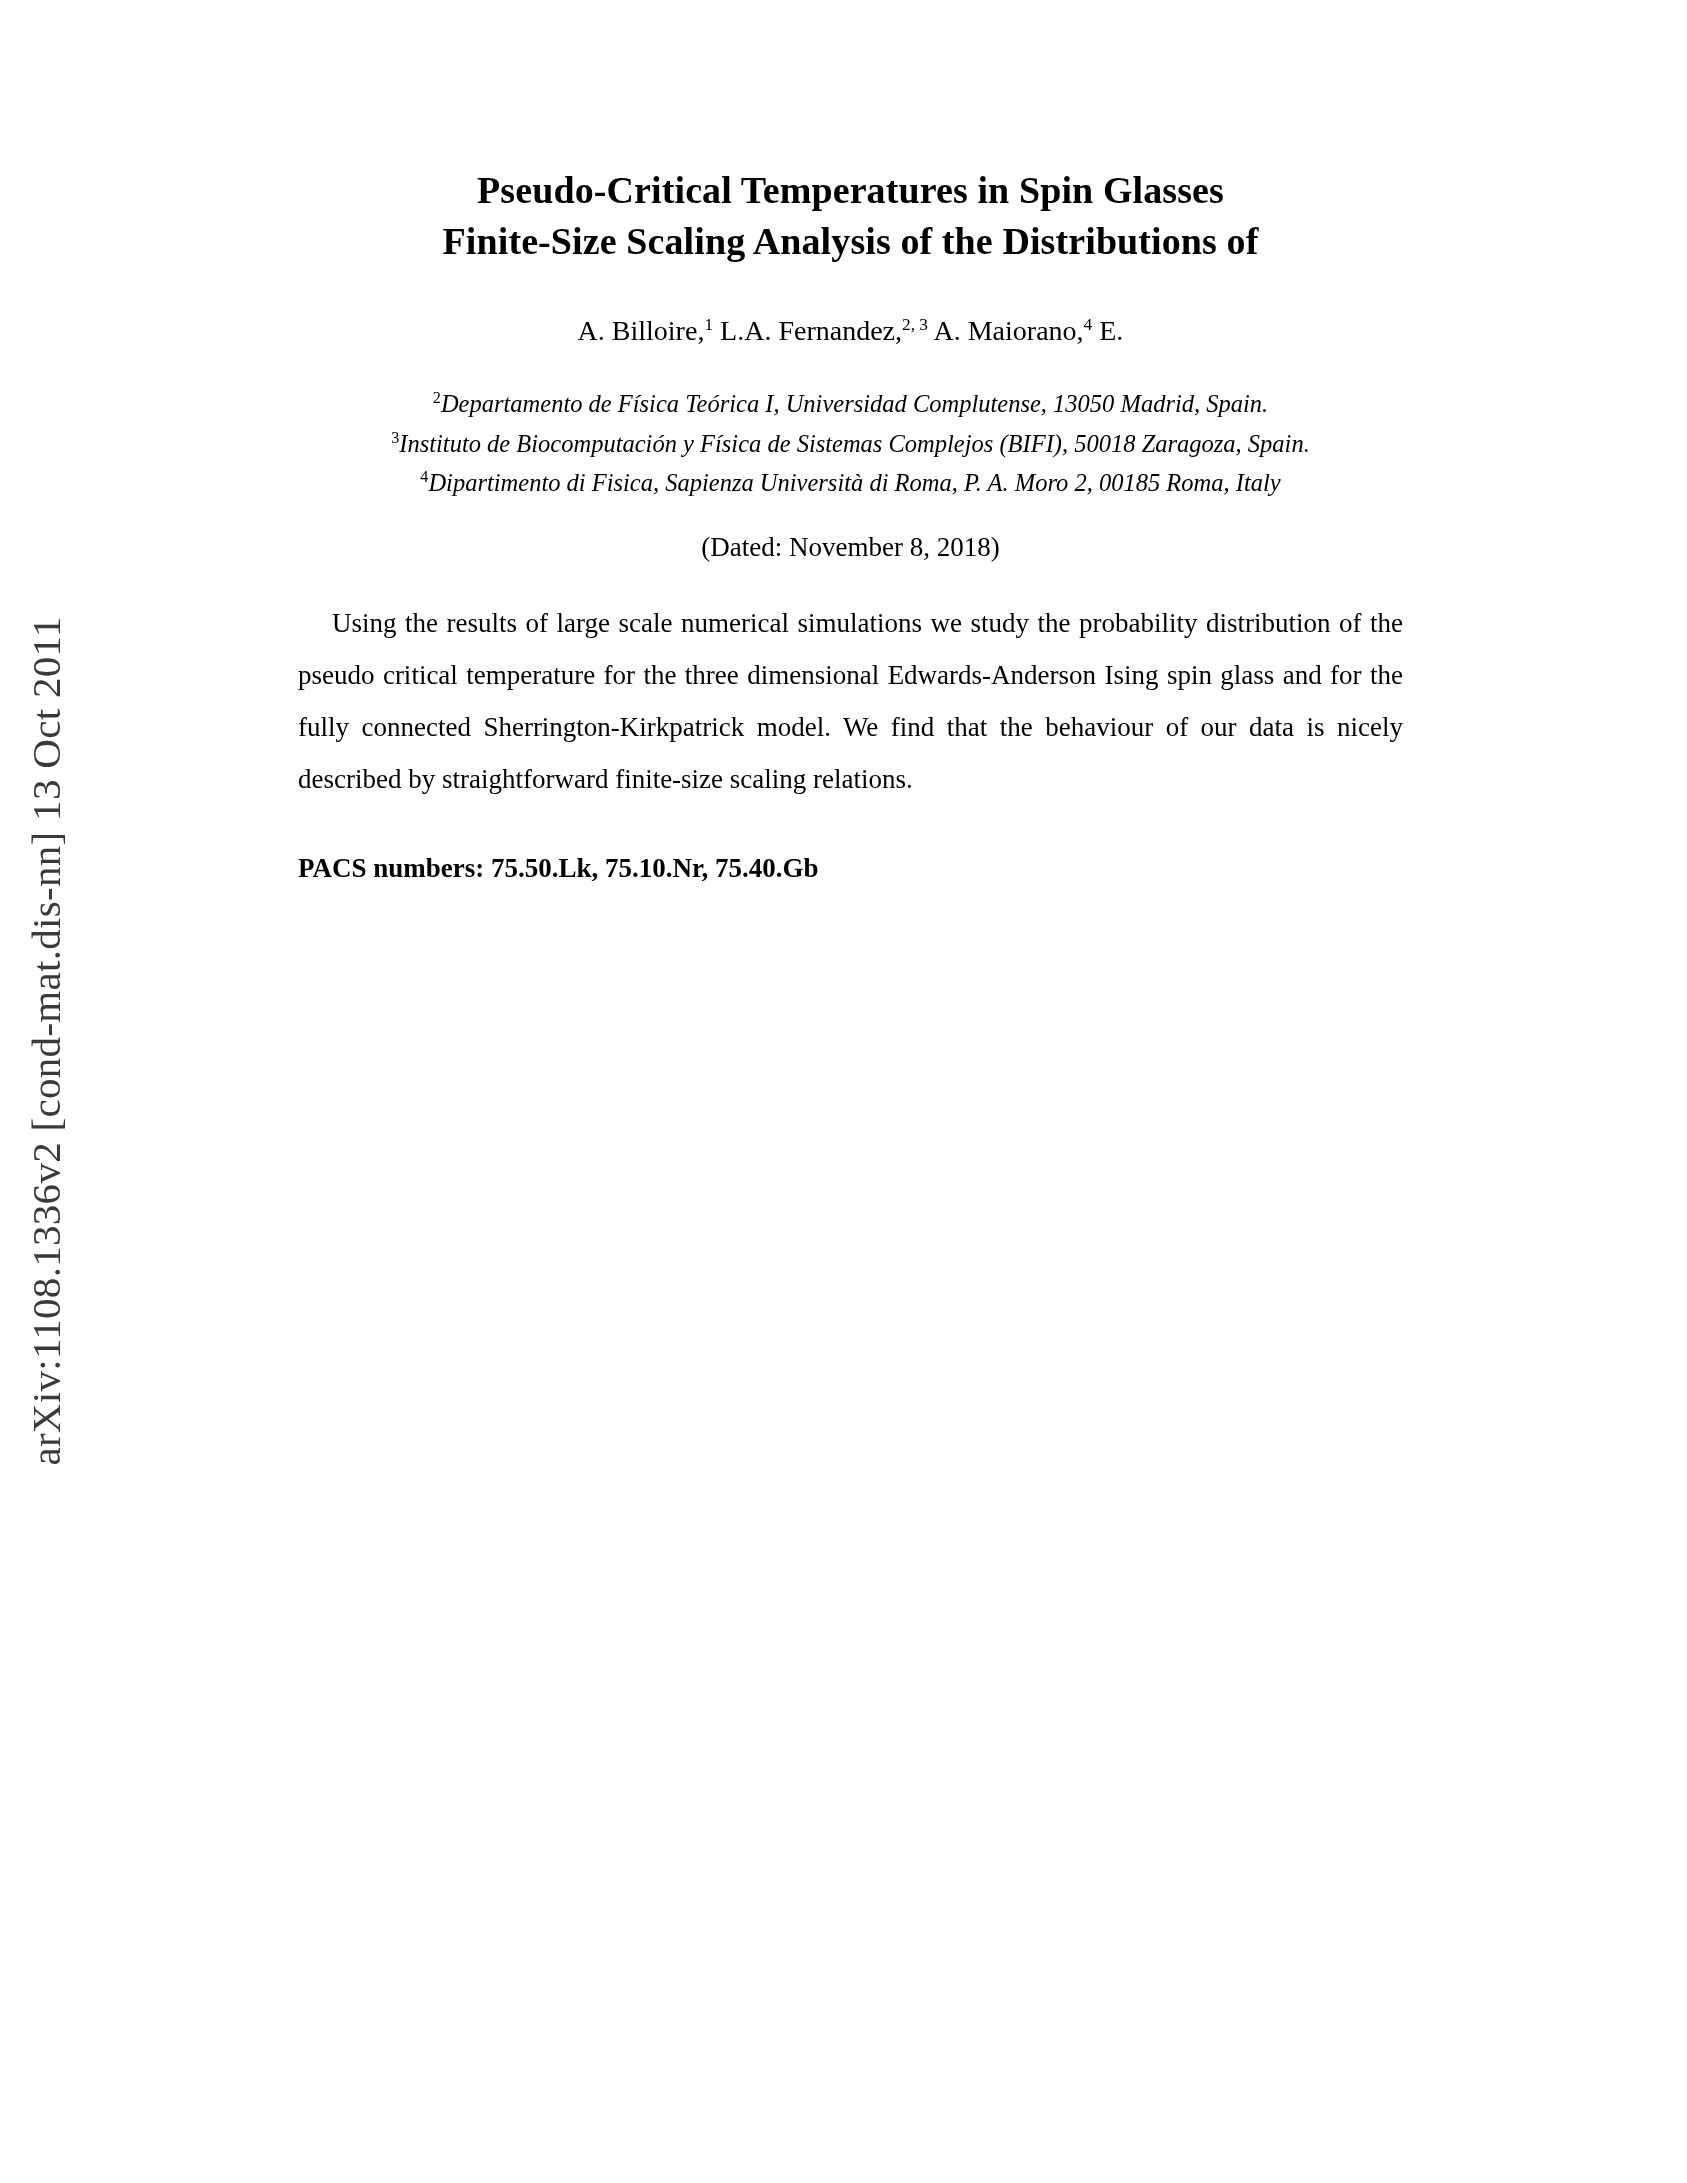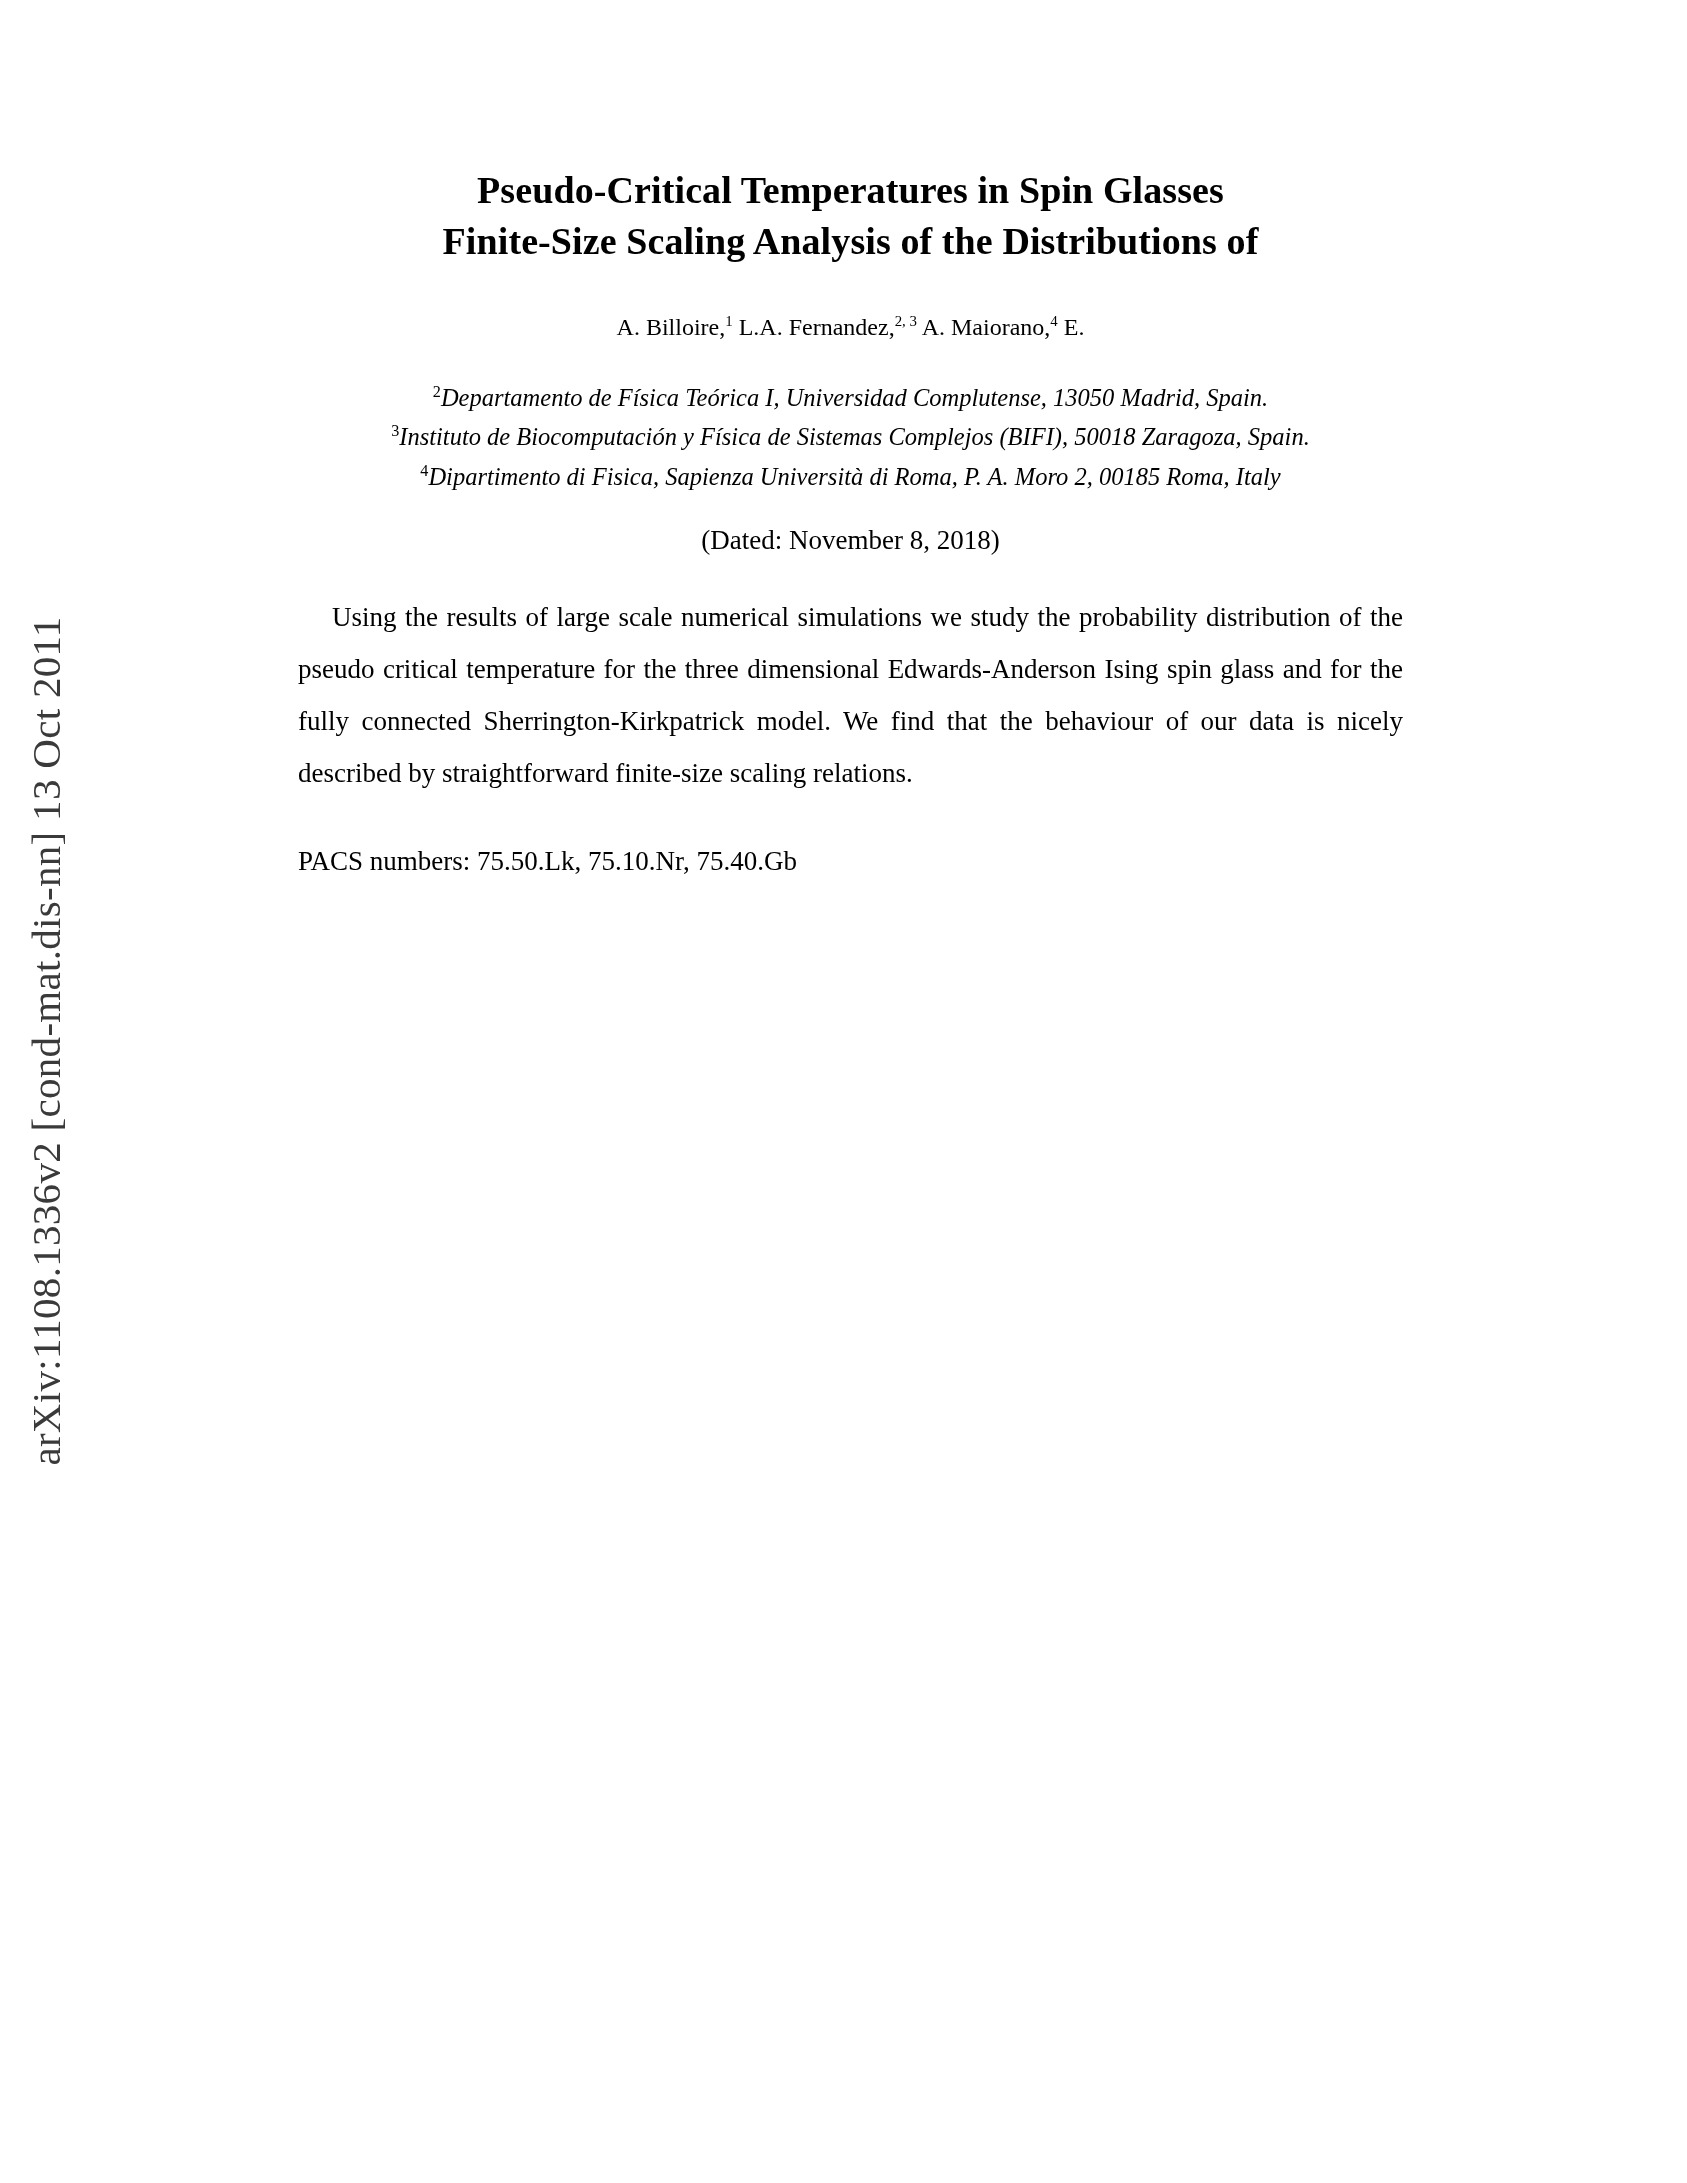--- a/index.html
+++ b/index.html
@@ -55,21 +55,21 @@
     text-align: center;
     font-weight: bold;
     font-size: 38px;
     line-height: 1.35;
     letter-spacing: 0.1px;
     margin: 0 60px;
   }
 
   .authors {
     text-align: center;
-    font-size: 24px;
+    font-size: 28px;
     line-height: 1.55;
     margin-top: 41px;
     margin-left: 53px;
     margin-right: 53px;
   }
   .authors sup {
     font-size: 0.62em;
     vertical-align: super;
   }
 
@@ -110,20 +110,21 @@
     text-indent: 34px;
   }
 
   .pacs {
     margin-top: 41px;
     margin-left: 33px;
     margin-right: 33px;
     font-size: 27px;
     line-height: 1.6;
     text-align: left;
+    font-weight: bold;
   }
 </style>
 </head>
 <body>
 
 <div id="page">
 
   <div id="arxiv-stamp">
     <span class="stamp-inner">arXiv:1108.1336v2  [cond-mat.dis-nn]  13 Oct 2011</span>
   </div>

